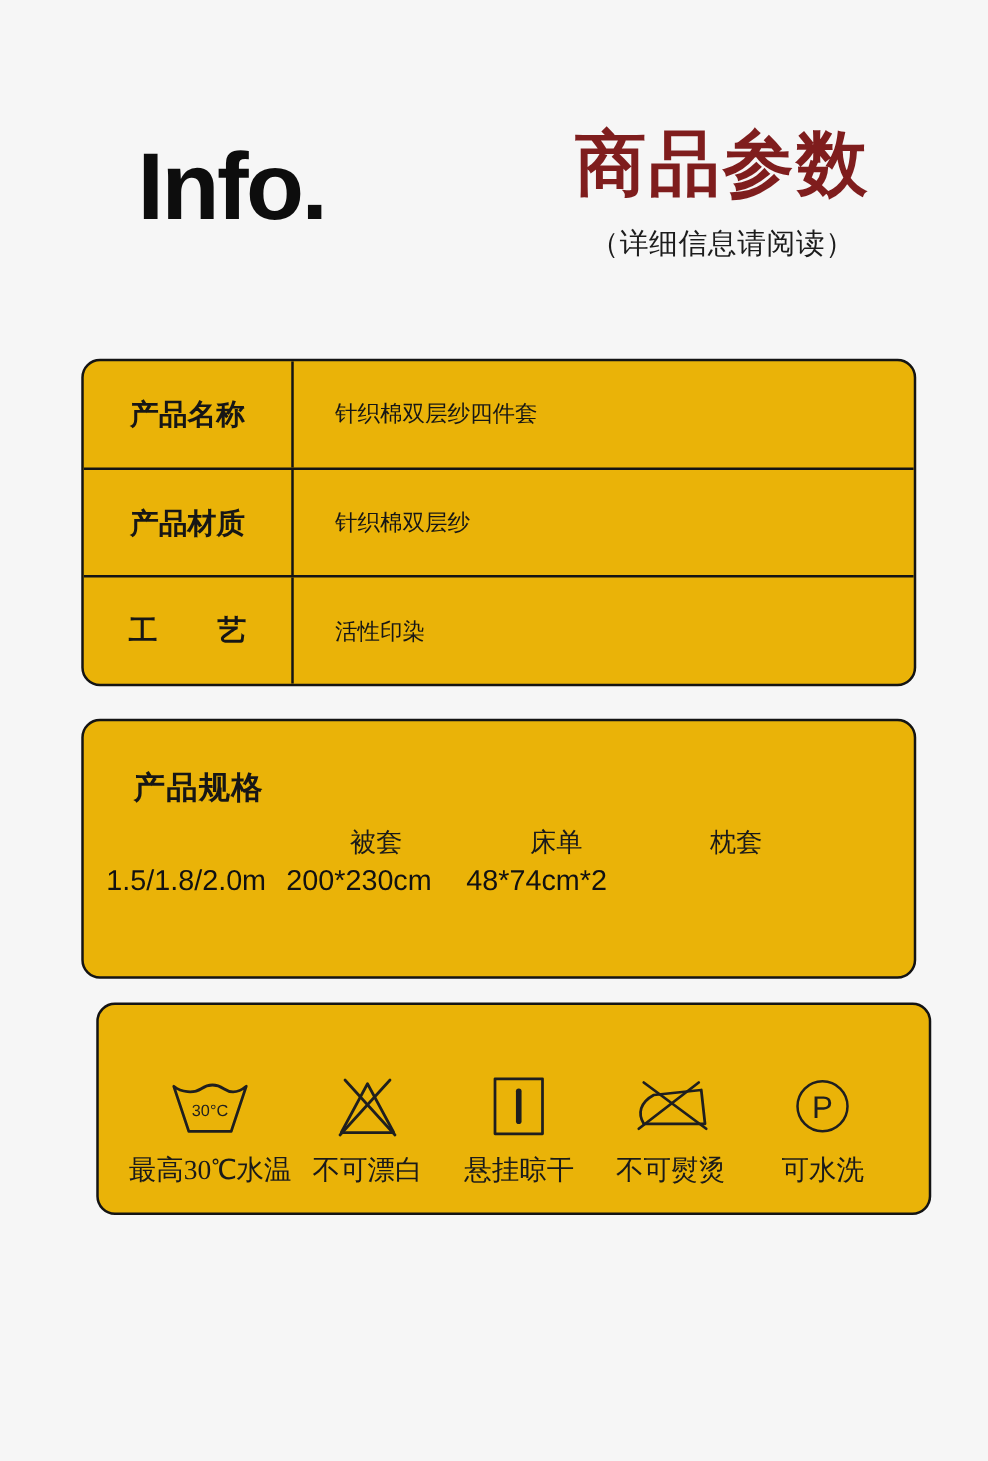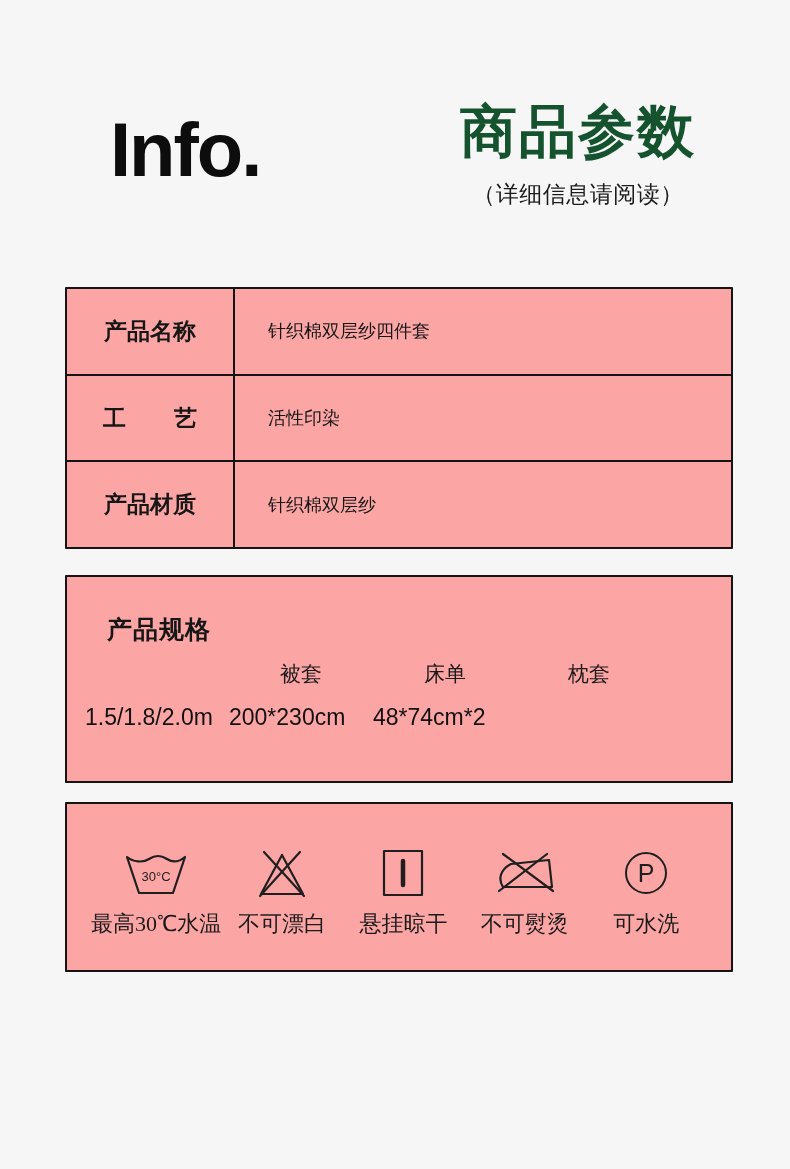--- a/index.html
+++ b/index.html
@@ -37,38 +37,38 @@
     top: 100px;
     width: 262px;
     text-align: center;
   }
   .page-title {
     margin: 0;
     font-size: 57px;
     font-weight: 900;
     letter-spacing: 2px;
     line-height: 1.1;
-    color: #14532d;
+    color: #7f1d1d;
   }
   .page-subtitle {
     margin-top: 16px;
     font-size: 23px;
     font-weight: 400;
     color: #1c1c1c;
     letter-spacing: 0.5px;
   }
 
   
   .box {
     position: absolute;
     left: 65px;
     width: 668px;
-    background: #fca5a5;
+    background: #eab308;
     border: 2.5px solid #141414;
-    border-radius: 1px;
+    border-radius: 15px;
     box-sizing: border-box;
   }
 
   
   .table-box {
     top: 287px;
     height: 262px;
     display: flex;
     flex-direction: column;
     overflow: hidden;
@@ -112,21 +112,21 @@
   .size-title {
     margin: 36px 0 0 40px;
     font-size: 25px;
     font-weight: 700;
     letter-spacing: 1px;
   }
   .size-grid {
     display: grid;
     grid-template-columns: repeat(4, 1fr);
     padding: 14px 70px 0 18px;
-    row-gap: 16px;
+    row-gap: 3px;
   }
   .size-head {
     text-align: center;
     font-size: 21px;
     font-weight: 400;
     color: #1a1a1a;
   }
   .size-val {
     text-align: left;
     font-size: 23px;
@@ -134,21 +134,22 @@
     color: #111;
     white-space: nowrap;
   }
 
   
   .care-box {
     top: 802px;
     height: 170px;
     display: grid;
     grid-template-columns: repeat(5, 1fr);
-    padding: 40px 24px 0 24px;
+    padding: 52px 24px 0 24px;
+    margin-left: 12px;
   }
   .care-item {
     display: flex;
     flex-direction: column;
     align-items: center;
   }
   .care-icon-wrap {
     height: 58px;
     display: flex;
     align-items: center;
@@ -186,29 +187,29 @@
 
   <section class="box table-box">
     <div class="trow">
       <div class="tlabel">
         <span>产品名称</span>
       </div>
       <div class="tvalue">针织棉双层纱四件套</div>
     </div>
     <div class="trow">
       <div class="tlabel">
-        <span class="spread">工艺</span>
-      </div>
-      <div class="tvalue">活性印染</div>
+        <span>产品材质</span>
+      </div>
+      <div class="tvalue">针织棉双层纱</div>
     </div>
     <div class="trow">
       <div class="tlabel">
-        <span>产品材质</span>
-      </div>
-      <div class="tvalue">针织棉双层纱</div>
+        <span class="spread">工艺</span>
+      </div>
+      <div class="tvalue">活性印染</div>
     </div>
   </section>
 
   <section class="box size-box">
     <h2 class="size-title">产品规格</h2>
     <div class="size-grid">
       <div class="size-head"></div>
       <div class="size-head">被套</div>
       <div class="size-head">床单</div>
       <div class="size-head">枕套</div>

